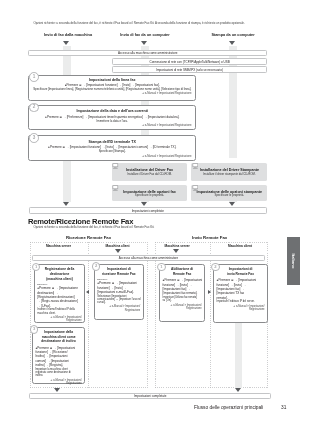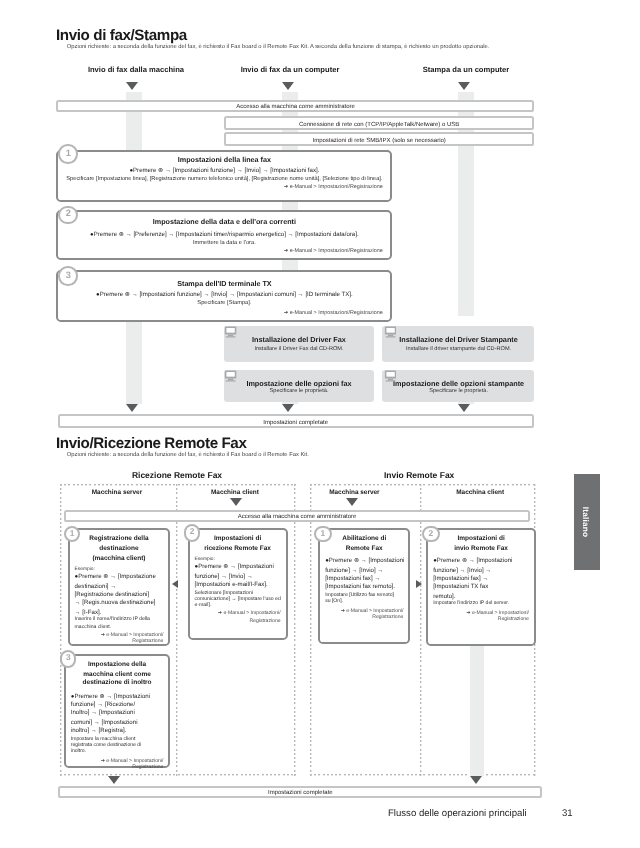--- a/index.html
+++ b/index.html
@@ -62,21 +62,20 @@
   .sidetab{background:#6e7072;}
   .sidetab span{position:absolute;left:50%;top:50%;transform:translate(-50%,-50%) rotate(90deg);
                 font-size:4.1px;font-weight:bold;color:#fff;white-space:nowrap;letter-spacing:0.1px;}
   .numcirc.sm{width:8.6px;height:8.6px;font-size:4.2px;}
 </style>
 </head>
 <body>
 
 <div class="page">
 
-  <div class="abs sec-title" style="left:28px;top:13.6px;">Invio di fax/Stampa</div>
   <div class="abs sec-sub" style="left:33.4px;top:21.8px;width:218px;">Opzioni richieste: a seconda della funzione del fax, è richiesto il Fax board o il Remote Fax Kit. A seconda della funzione di stampa, è richiesto un prodotto opzionale.</div>
 
   <div class="abs col-head" style="left:18px;top:32.6px;width:100px;">Invio di fax dalla macchina</div>
   <div class="abs col-head" style="left:95px;top:32.6px;width:100px;">Invio di fax da un computer</div>
   <div class="abs col-head" style="left:183px;top:32.6px;width:100px;">Stampa da un computer</div>
 
   <div class="abs tri" style="left:63.4px;top:41px;"></div>
   <div class="abs tri" style="left:141.4px;top:41px;"></div>
   <div class="abs tri" style="left:229.4px;top:41px;"></div>
 
@@ -164,21 +163,21 @@
   <div class="abs vconn" style="left:141.2px;top:200.5px;width:7.4px;height:1.2px;"></div>
   <div class="abs vconn" style="left:229.2px;top:200.5px;width:7.4px;height:1.2px;"></div>
   <div class="abs tri" style="left:63.4px;top:201.6px;"></div>
   <div class="abs tri" style="left:141.4px;top:201.6px;"></div>
   <div class="abs tri" style="left:229.4px;top:201.6px;"></div>
 
   <div class="abs bar" style="left:28.5px;top:207.2px;width:238.7px;height:6.8px;">
     <div class="bar-t" style="padding-top:1.7px;">Impostazioni completate</div>
   </div>
 
-  <div class="abs sec-title" style="left:28px;top:217.8px;">Invio/Ricezione Remote Fax</div>
+  <div class="abs sec-title" style="left:28px;top:217.8px;">Remote/Ricezione Remote Fax</div>
   <div class="abs sec-sub" style="left:33.4px;top:226.2px;width:218px;">Opzioni richieste: a seconda della funzione del fax, è richiesto il Fax board o il Remote Fax Kit.</div>
 
   <div class="abs col-head" style="left:29.5px;top:235px;width:118px;font-size:4.25px;">Ricezione Remote Fax</div>
   <div class="abs col-head" style="left:150.6px;top:235px;width:118px;font-size:4.25px;">Invio Remote Fax</div>
 
   <div class="abs dashed" style="left:29.6px;top:242.3px;width:118.4px;height:145.4px;"></div>
   <div class="abs dashed" style="left:155px;top:242.3px;width:112.8px;height:145.4px;"></div>
   <div class="abs vdash" style="left:87.8px;top:242.3px;height:145.4px;"></div>
   <div class="abs vdash" style="left:209.5px;top:242.3px;height:145.4px;"></div>
 

